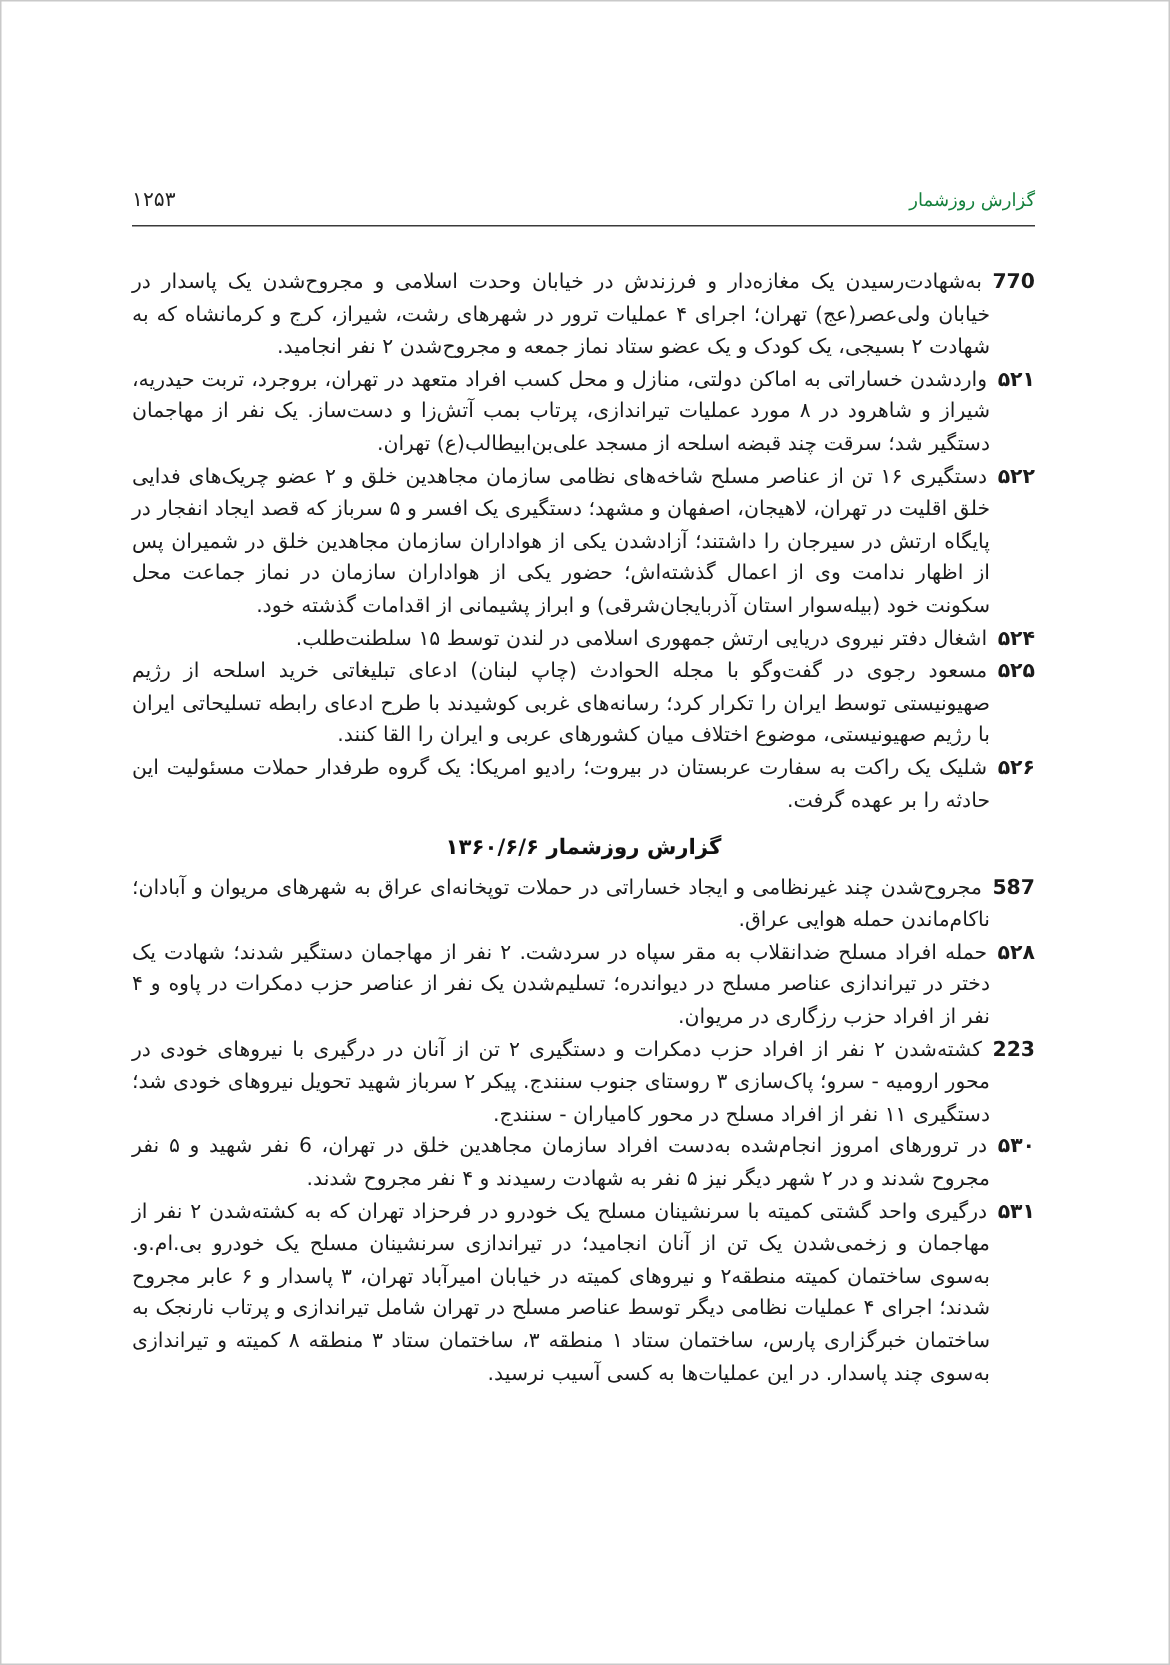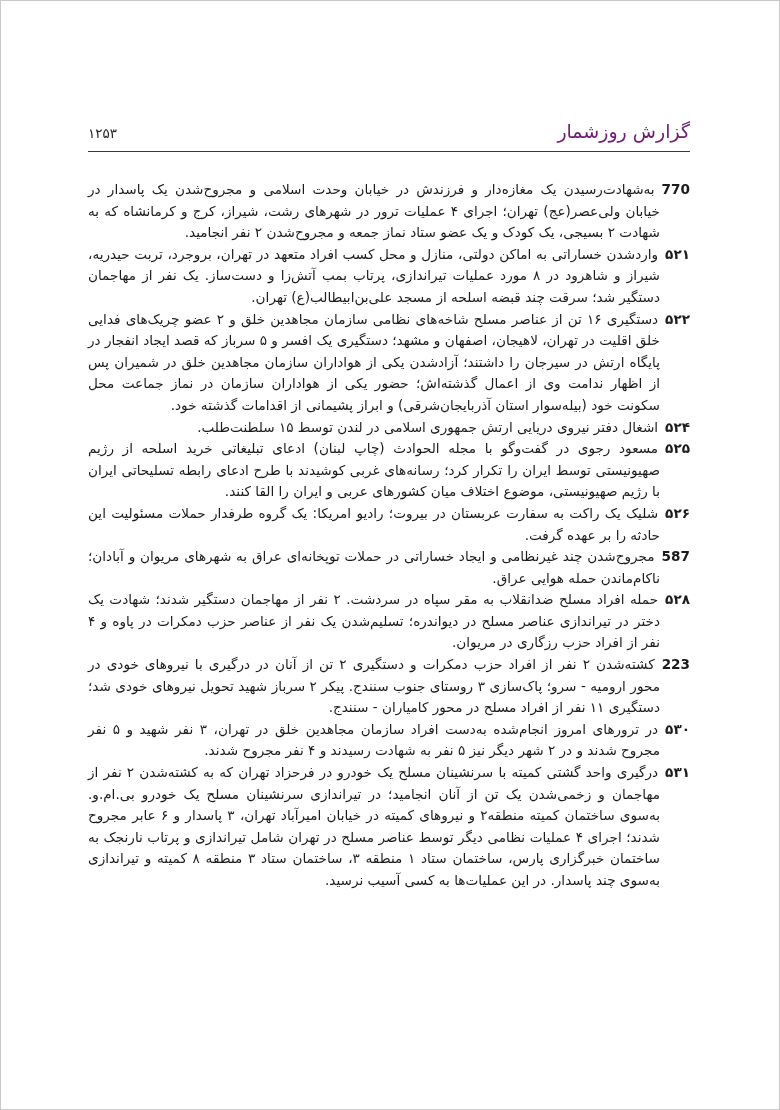--- a/index.html
+++ b/index.html
@@ -22,22 +22,22 @@
     width: 602px;
   }
   .page-header {
     display: flex;
     justify-content: space-between;
     align-items: baseline;
     padding-bottom: 9px;
     border-bottom: 1px solid #3a3a3a;
   }
   .header-title {
-    font-size: 19px;
-    color: #701a75;
+    font-size: 12px;
+    color: #15803d;
   }
   .page-number {
     font-size: 13.5px;
     color: #222222;
     margin-top: 40px;
   }
   .document-body {
     margin-top: 27px;
     font-size: 13.6px;
     line-height: 21.6px;
@@ -73,21 +73,22 @@
       <span class="page-number">۱۲۵۳</span>
     </div>
 
     <div class="document-body">
         <p class="entry"><span class="entry-number">770</span><span class="entry-text">به‌شهادت‌رسیدن یک مغازه‌دار و فرزندش در خیابان وحدت اسلامی و مجروح‌شدن یک پاسدار در خیابان ولی‌عصر(عج) تهران؛ اجرای ۴ عملیات ترور در شهرهای رشت، شیراز، کرج و کرمانشاه که به شهادت ۲ بسیجی، یک کودک و یک عضو ستاد نماز جمعه و مجروح‌شدن ۲ نفر انجامید.</span></p>
         <p class="entry"><span class="entry-number">۵۲۱</span><span class="entry-text">واردشدن خساراتی به اماکن دولتی، منازل و محل کسب افراد متعهد در تهران، بروجرد، تربت حیدریه، شیراز و شاهرود در ۸ مورد عملیات تیراندازی، پرتاب بمب آتش‌زا و دست‌ساز. یک نفر از مهاجمان دستگیر شد؛ سرقت چند قبضه اسلحه از مسجد علی‌بن‌ابیطالب(ع) تهران.</span></p>
         <p class="entry"><span class="entry-number">۵۲۲</span><span class="entry-text">دستگیری ۱۶ تن از عناصر مسلح شاخه‌های نظامی سازمان مجاهدین خلق و ۲ عضو چریک‌های فدایی خلق اقلیت در تهران، لاهیجان، اصفهان و مشهد؛ دستگیری یک افسر و ۵ سرباز که قصد ایجاد انفجار در پایگاه ارتش در سیرجان را داشتند؛ آزادشدن یکی از هواداران سازمان مجاهدین خلق در شمیران پس از اظهار ندامت وی از اعمال گذشته‌اش؛ حضور یکی از هواداران سازمان در نماز جماعت محل سکونت خود (بیله‌سوار استان آذربایجان‌شرقی) و ابراز پشیمانی از اقدامات گذشته خود.</span></p>
         <p class="entry"><span class="entry-number">۵۲۴</span><span class="entry-text">اشغال دفتر نیروی دریایی ارتش جمهوری اسلامی در لندن توسط ۱۵ سلطنت‌طلب.</span></p>
         <p class="entry"><span class="entry-number">۵۲۵</span><span class="entry-text">مسعود رجوی در گفت‌وگو با مجله الحوادث (چاپ لبنان) ادعای تبلیغاتی خرید اسلحه از رژیم صهیونیستی توسط ایران را تکرار کرد؛ رسانه‌های غربی کوشیدند با طرح ادعای رابطه تسلیحاتی ایران با رژیم صهیونیستی، موضوع اختلاف میان کشورهای عربی و ایران را القا کنند.</span></p>
         <p class="entry"><span class="entry-number">۵۲۶</span><span class="entry-text">شلیک یک راکت به سفارت عربستان در بیروت؛ رادیو امریکا: یک گروه طرفدار حملات مسئولیت این حادثه را بر عهده گرفت.</span></p>
+        <h2 class="section-heading">گزارش روزشمار ۱۳۶۰/۶/۶</h2>
         <p class="entry"><span class="entry-number">587</span><span class="entry-text">مجروح‌شدن چند غیرنظامی و ایجاد خساراتی در حملات توپخانه‌ای عراق به شهرهای مریوان و آبادان؛ ناکام‌ماندن حمله هوایی عراق.</span></p>
         <p class="entry"><span class="entry-number">۵۲۸</span><span class="entry-text">حمله افراد مسلح ضدانقلاب به مقر سپاه در سردشت. ۲ نفر از مهاجمان دستگیر شدند؛ شهادت یک دختر در تیراندازی عناصر مسلح در دیواندره؛ تسلیم‌شدن یک نفر از عناصر حزب دمکرات در پاوه و ۴ نفر از افراد حزب رزگاری در مریوان.</span></p>
         <p class="entry"><span class="entry-number">223</span><span class="entry-text">کشته‌شدن ۲ نفر از افراد حزب دمکرات و دستگیری ۲ تن از آنان در درگیری با نیروهای خودی در محور ارومیه - سرو؛ پاک‌سازی ۳ روستای جنوب سنندج. پیکر ۲ سرباز شهید تحویل نیروهای خودی شد؛ دستگیری ۱۱ نفر از افراد مسلح در محور کامیاران - سنندج.</span></p>
-        <p class="entry"><span class="entry-number">۵۳۰</span><span class="entry-text">در ترورهای امروز انجام‌شده به‌دست افراد سازمان مجاهدین خلق در تهران، ۳ نفر شهید و ۵ نفر مجروح شدند و در ۲ شهر دیگر نیز ۵ نفر به شهادت رسیدند و ۴ نفر مجروح شدند.</span></p>
+        <p class="entry"><span class="entry-number">۵۳۰</span><span class="entry-text">در ترورهای امروز انجام‌شده به‌دست افراد سازمان مجاهدین خلق در تهران، 6 نفر شهید و ۵ نفر مجروح شدند و در ۲ شهر دیگر نیز ۵ نفر به شهادت رسیدند و ۴ نفر مجروح شدند.</span></p>
         <p class="entry"><span class="entry-number">۵۳۱</span><span class="entry-text">درگیری واحد گشتی کمیته با سرنشینان مسلح یک خودرو در فرحزاد تهران که به کشته‌شدن ۲ نفر از مهاجمان و زخمی‌شدن یک تن از آنان انجامید؛ در تیراندازی سرنشینان مسلح یک خودرو بی‌.ام.و. به‌سوی ساختمان کمیته منطقه۲ و نیروهای کمیته در خیابان امیرآباد تهران، ۳ پاسدار و ۶ عابر مجروح شدند؛ اجرای ۴ عملیات نظامی دیگر توسط عناصر مسلح در تهران شامل تیراندازی و پرتاب نارنجک به ساختمان خبرگزاری پارس، ساختمان ستاد ۱ منطقه ۳، ساختمان ستاد ۳ منطقه ۸ کمیته و تیراندازی به‌سوی چند پاسدار. در این عملیات‌ها به کسی آسیب نرسید.</span></p>
       </div>
 
   </div>
 </div>
 
 </body></html>

